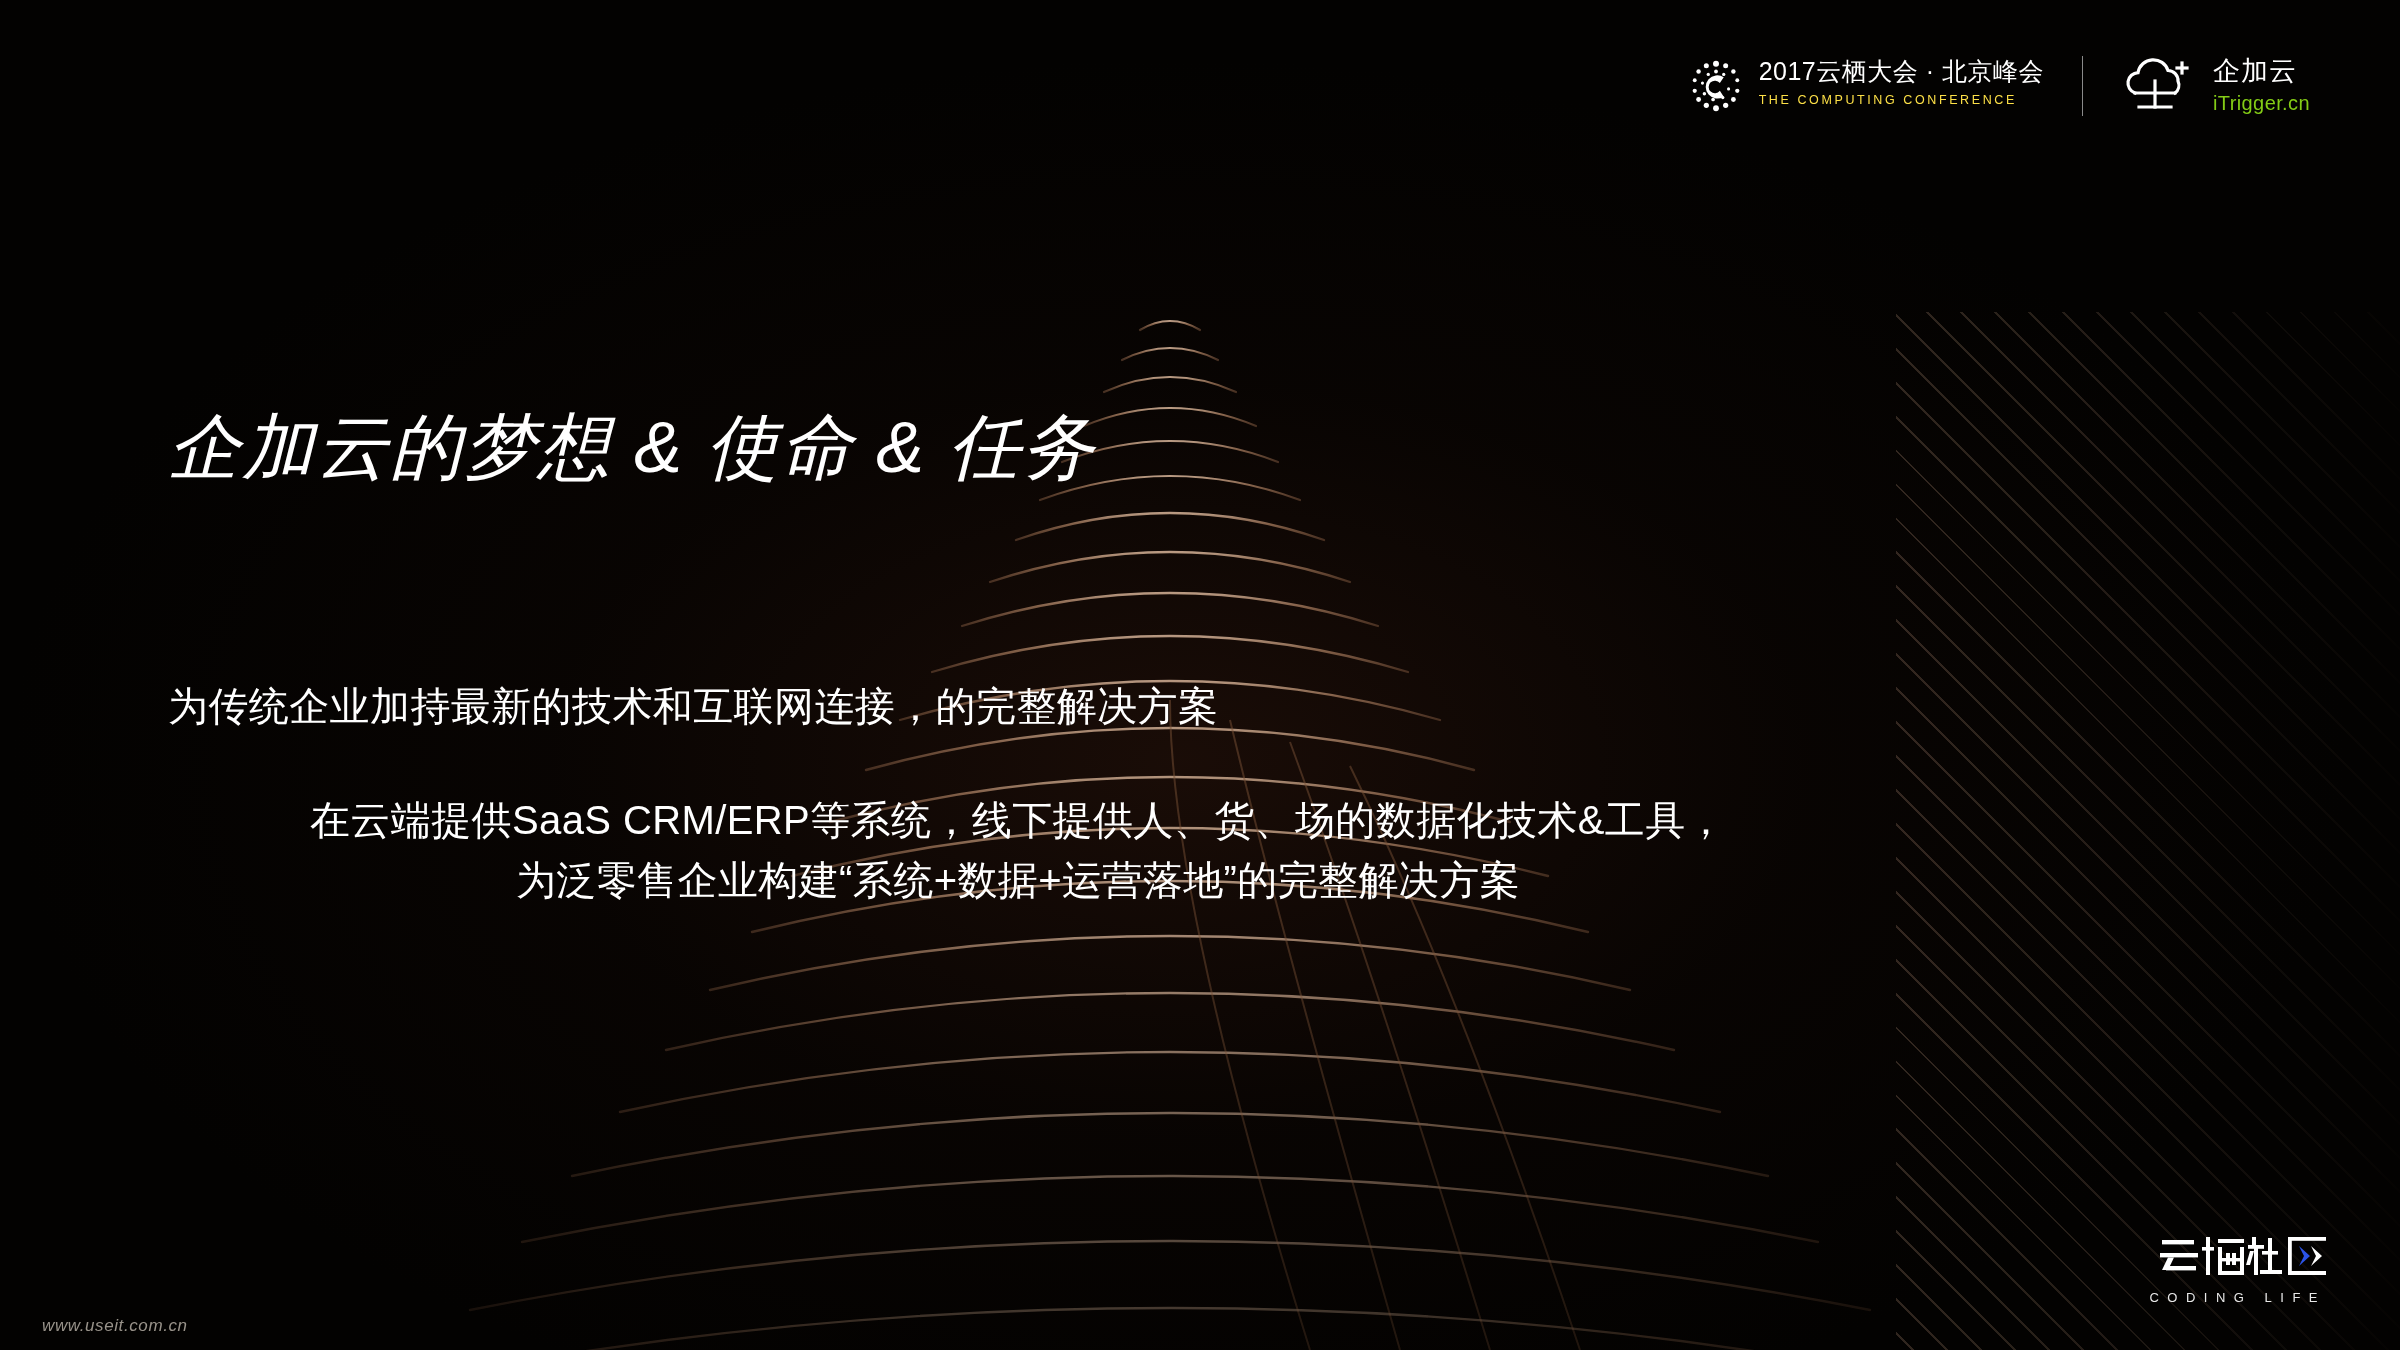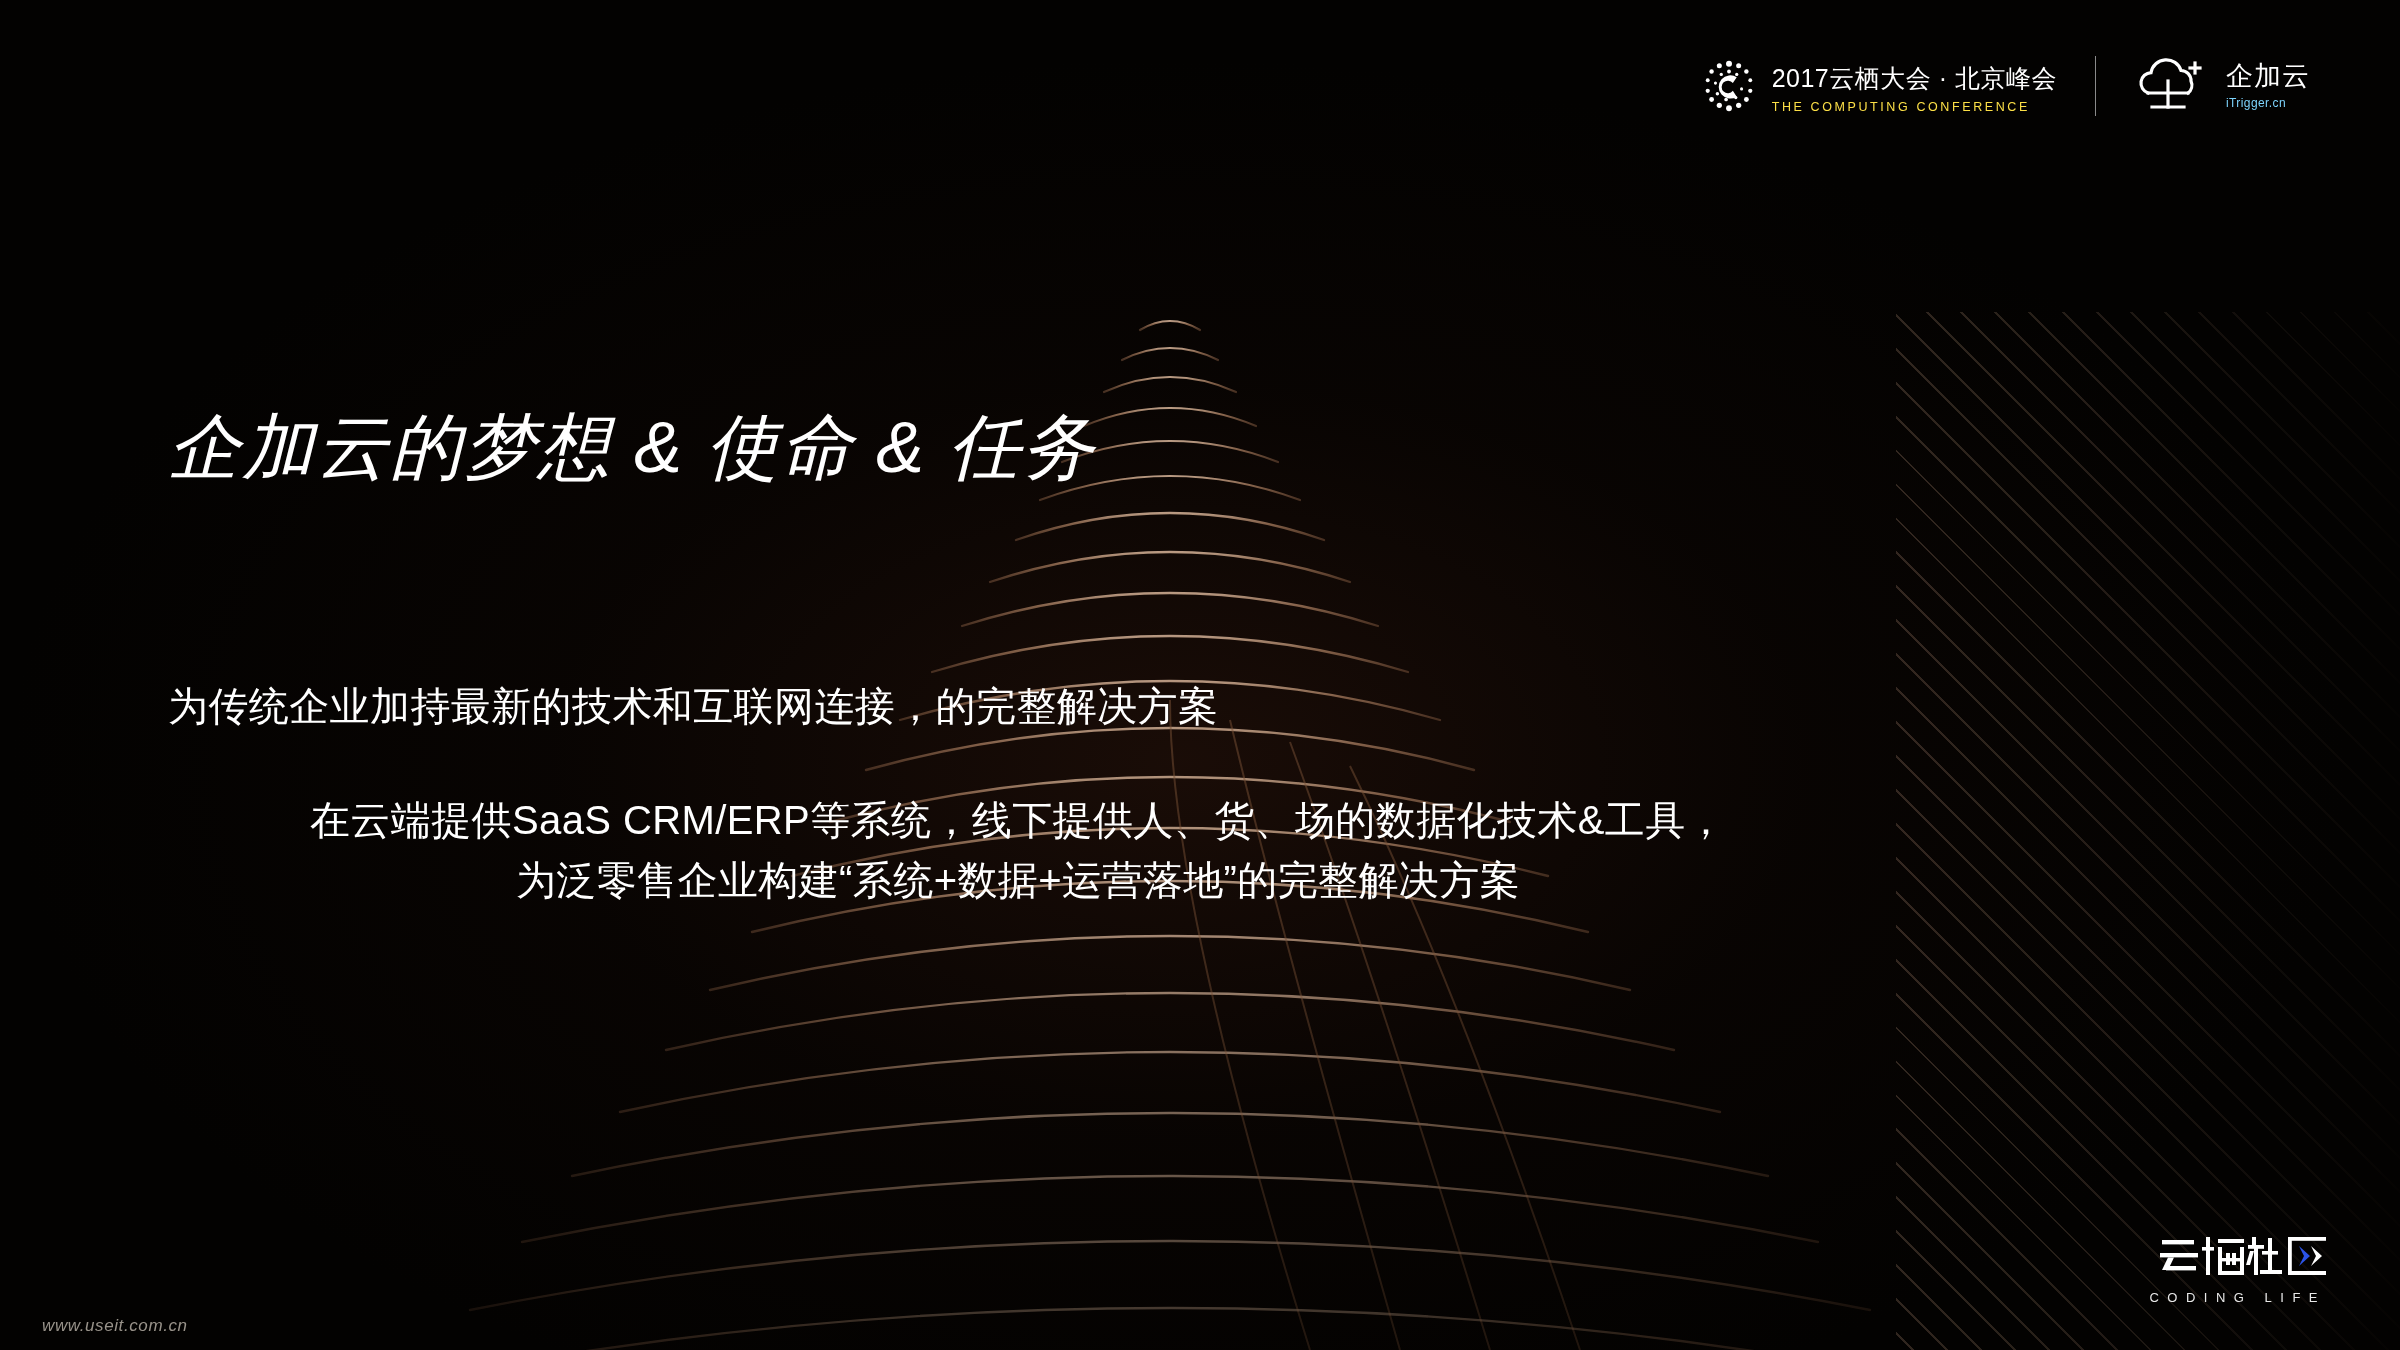--- a/index.html
+++ b/index.html
@@ -59,21 +59,21 @@
   .header-logos {
     position: absolute;
     top: 48px;
     right: 90px;
     display: flex;
     align-items: center;
     height: 76px;
   }
   .conf-logo {
     display: flex;
-    align-items: flex-end;
+    align-items: flex-start;
     gap: 14px;
   }
   .conf-mark { width: 58px; height: 58px; display:block; }
   .conf-text { display: flex; flex-direction: column; justify-content: center; }
   .conf-title-cn {
     color: #ffffff;
     font-size: 25px;
     letter-spacing: 0.5px;
     line-height: 1.12;
     white-space: nowrap;
@@ -97,22 +97,22 @@
   .brand-mark { width: 76px; height: 58px; display:block; }
   .brand-text { display: flex; flex-direction: column; }
   .brand-name {
     color: #ffffff;
     font-size: 27px;
     letter-spacing: 1px;
     line-height: 1.1;
     white-space: nowrap;
   }
   .brand-url {
-    color: #7dd3fc;
-    font-size: 12px;
+    color: #84cc16;
+    font-size: 20px;
     letter-spacing: 0.4px;
     margin-top: 5px;
     white-space: nowrap;
   }
 
   
   .slide-title {
     position: absolute;
     left: 168px;
     top: 358px;

